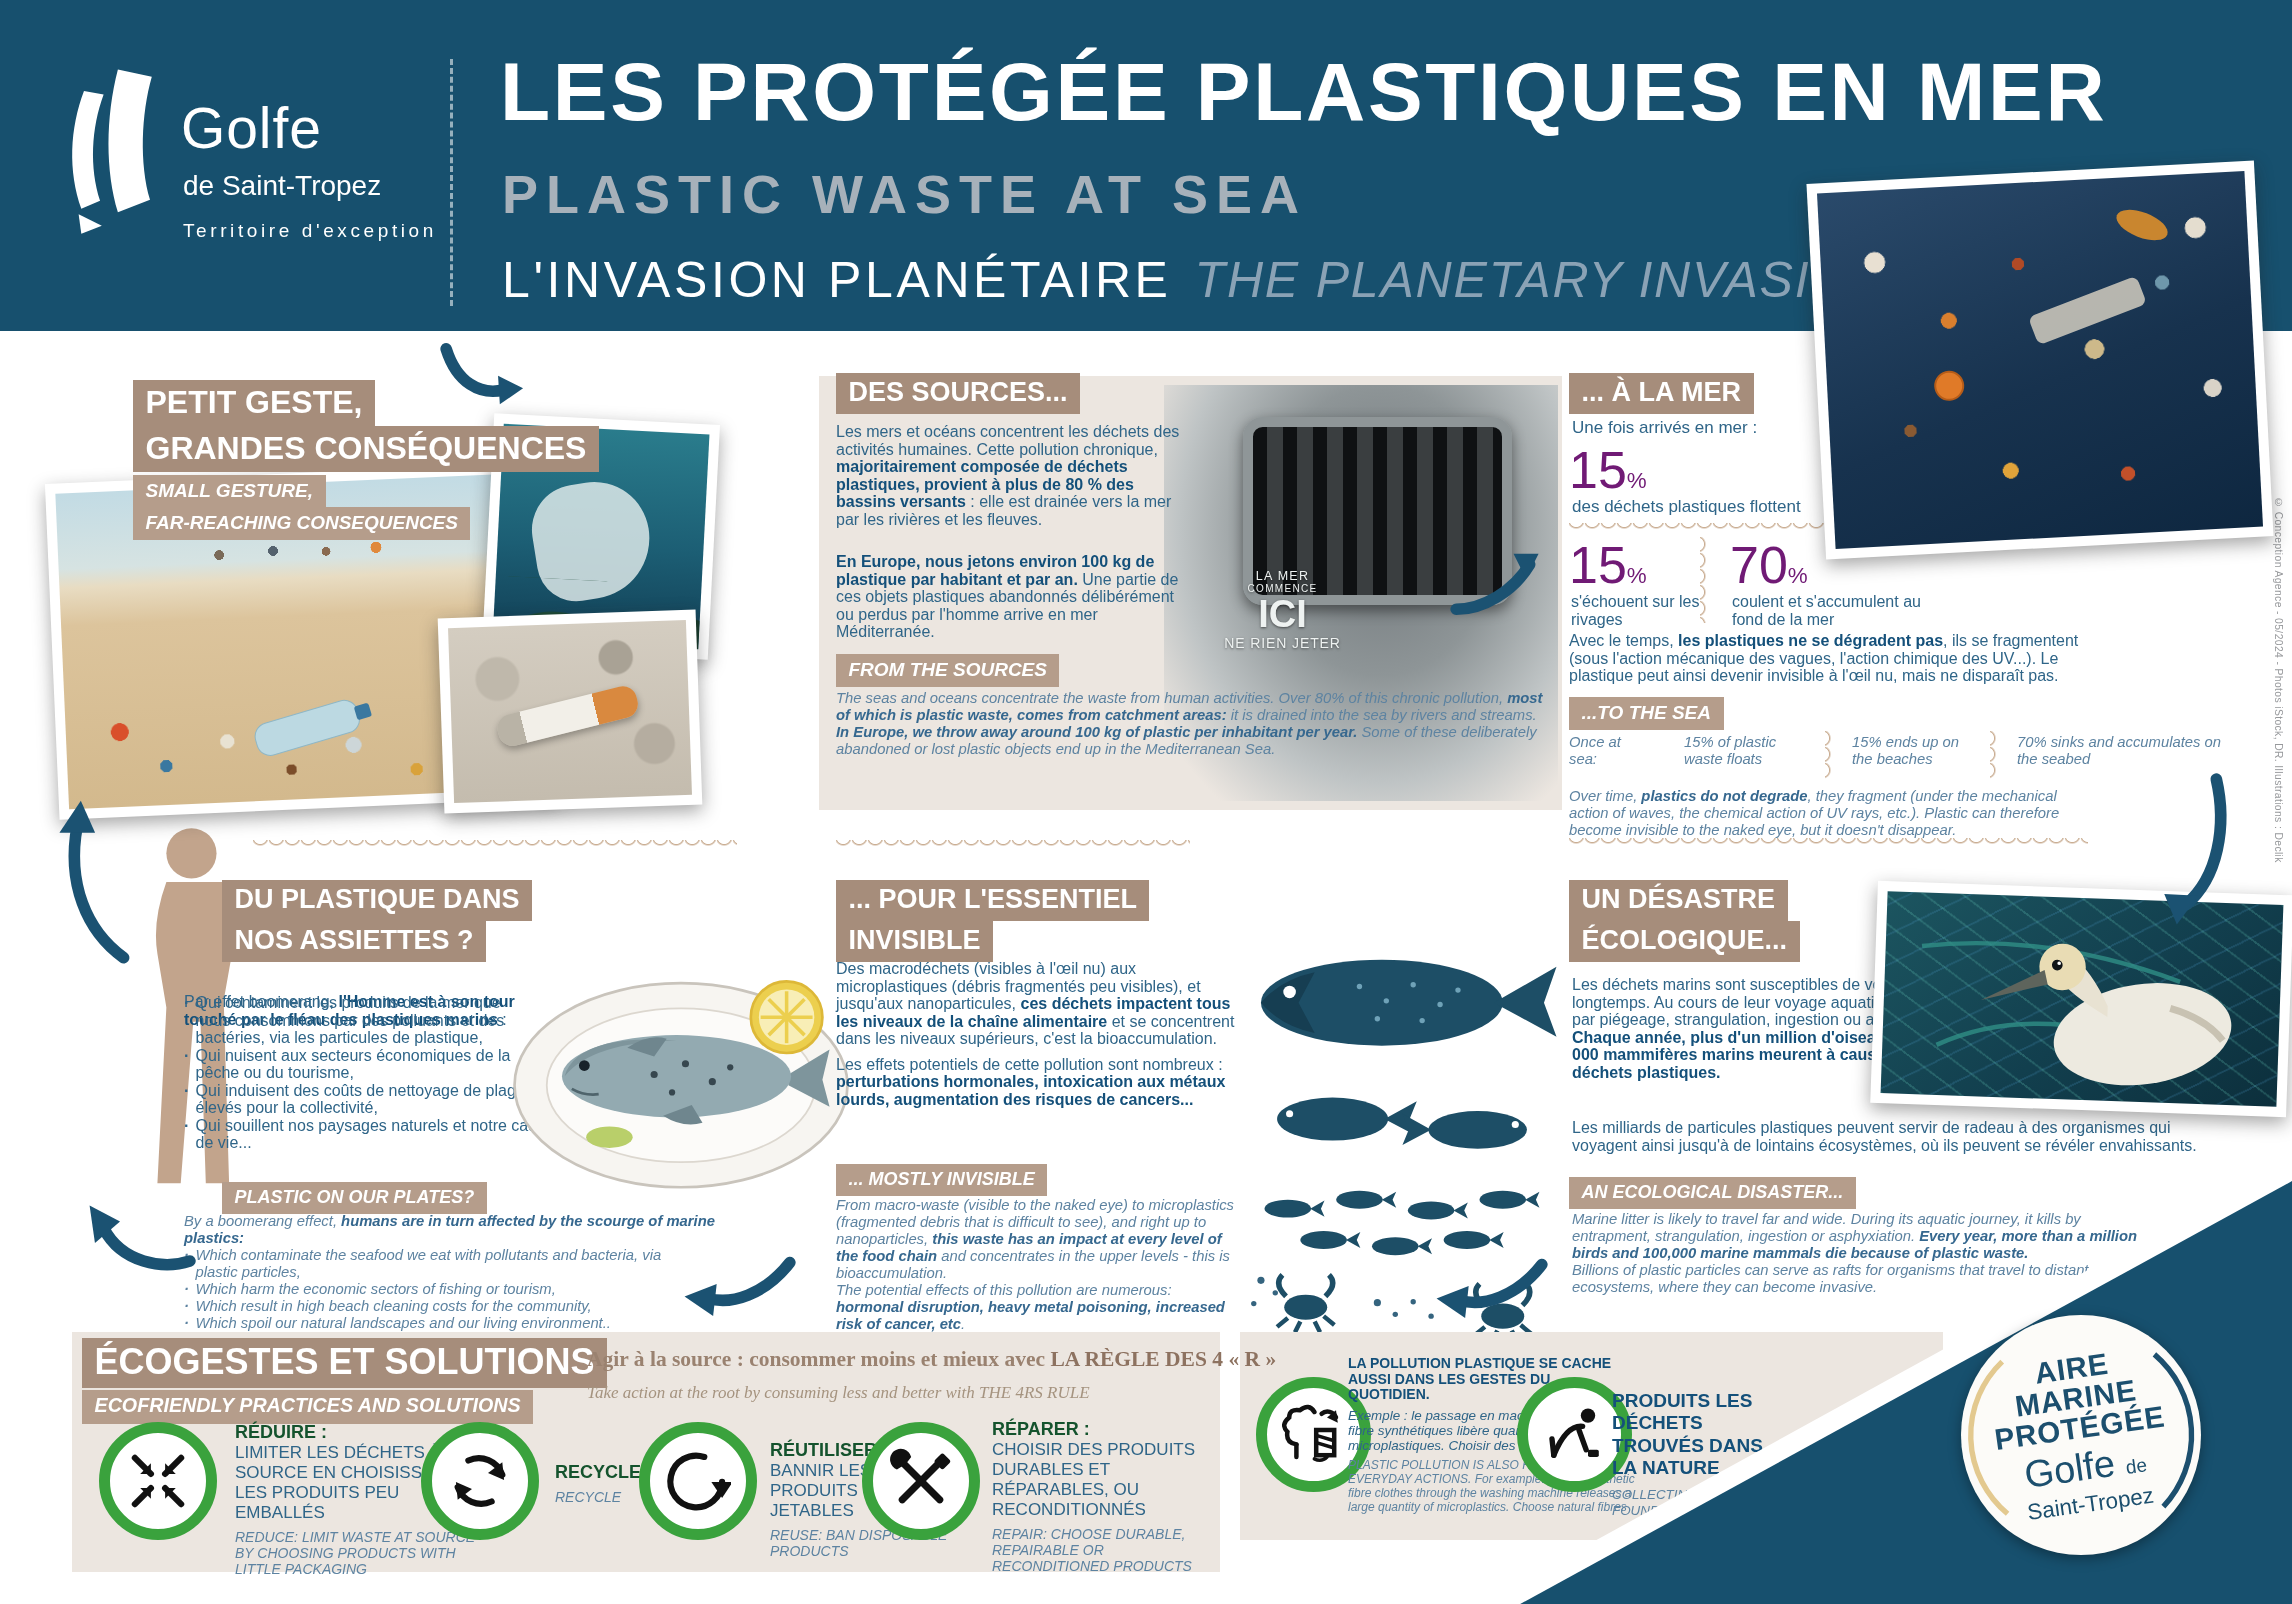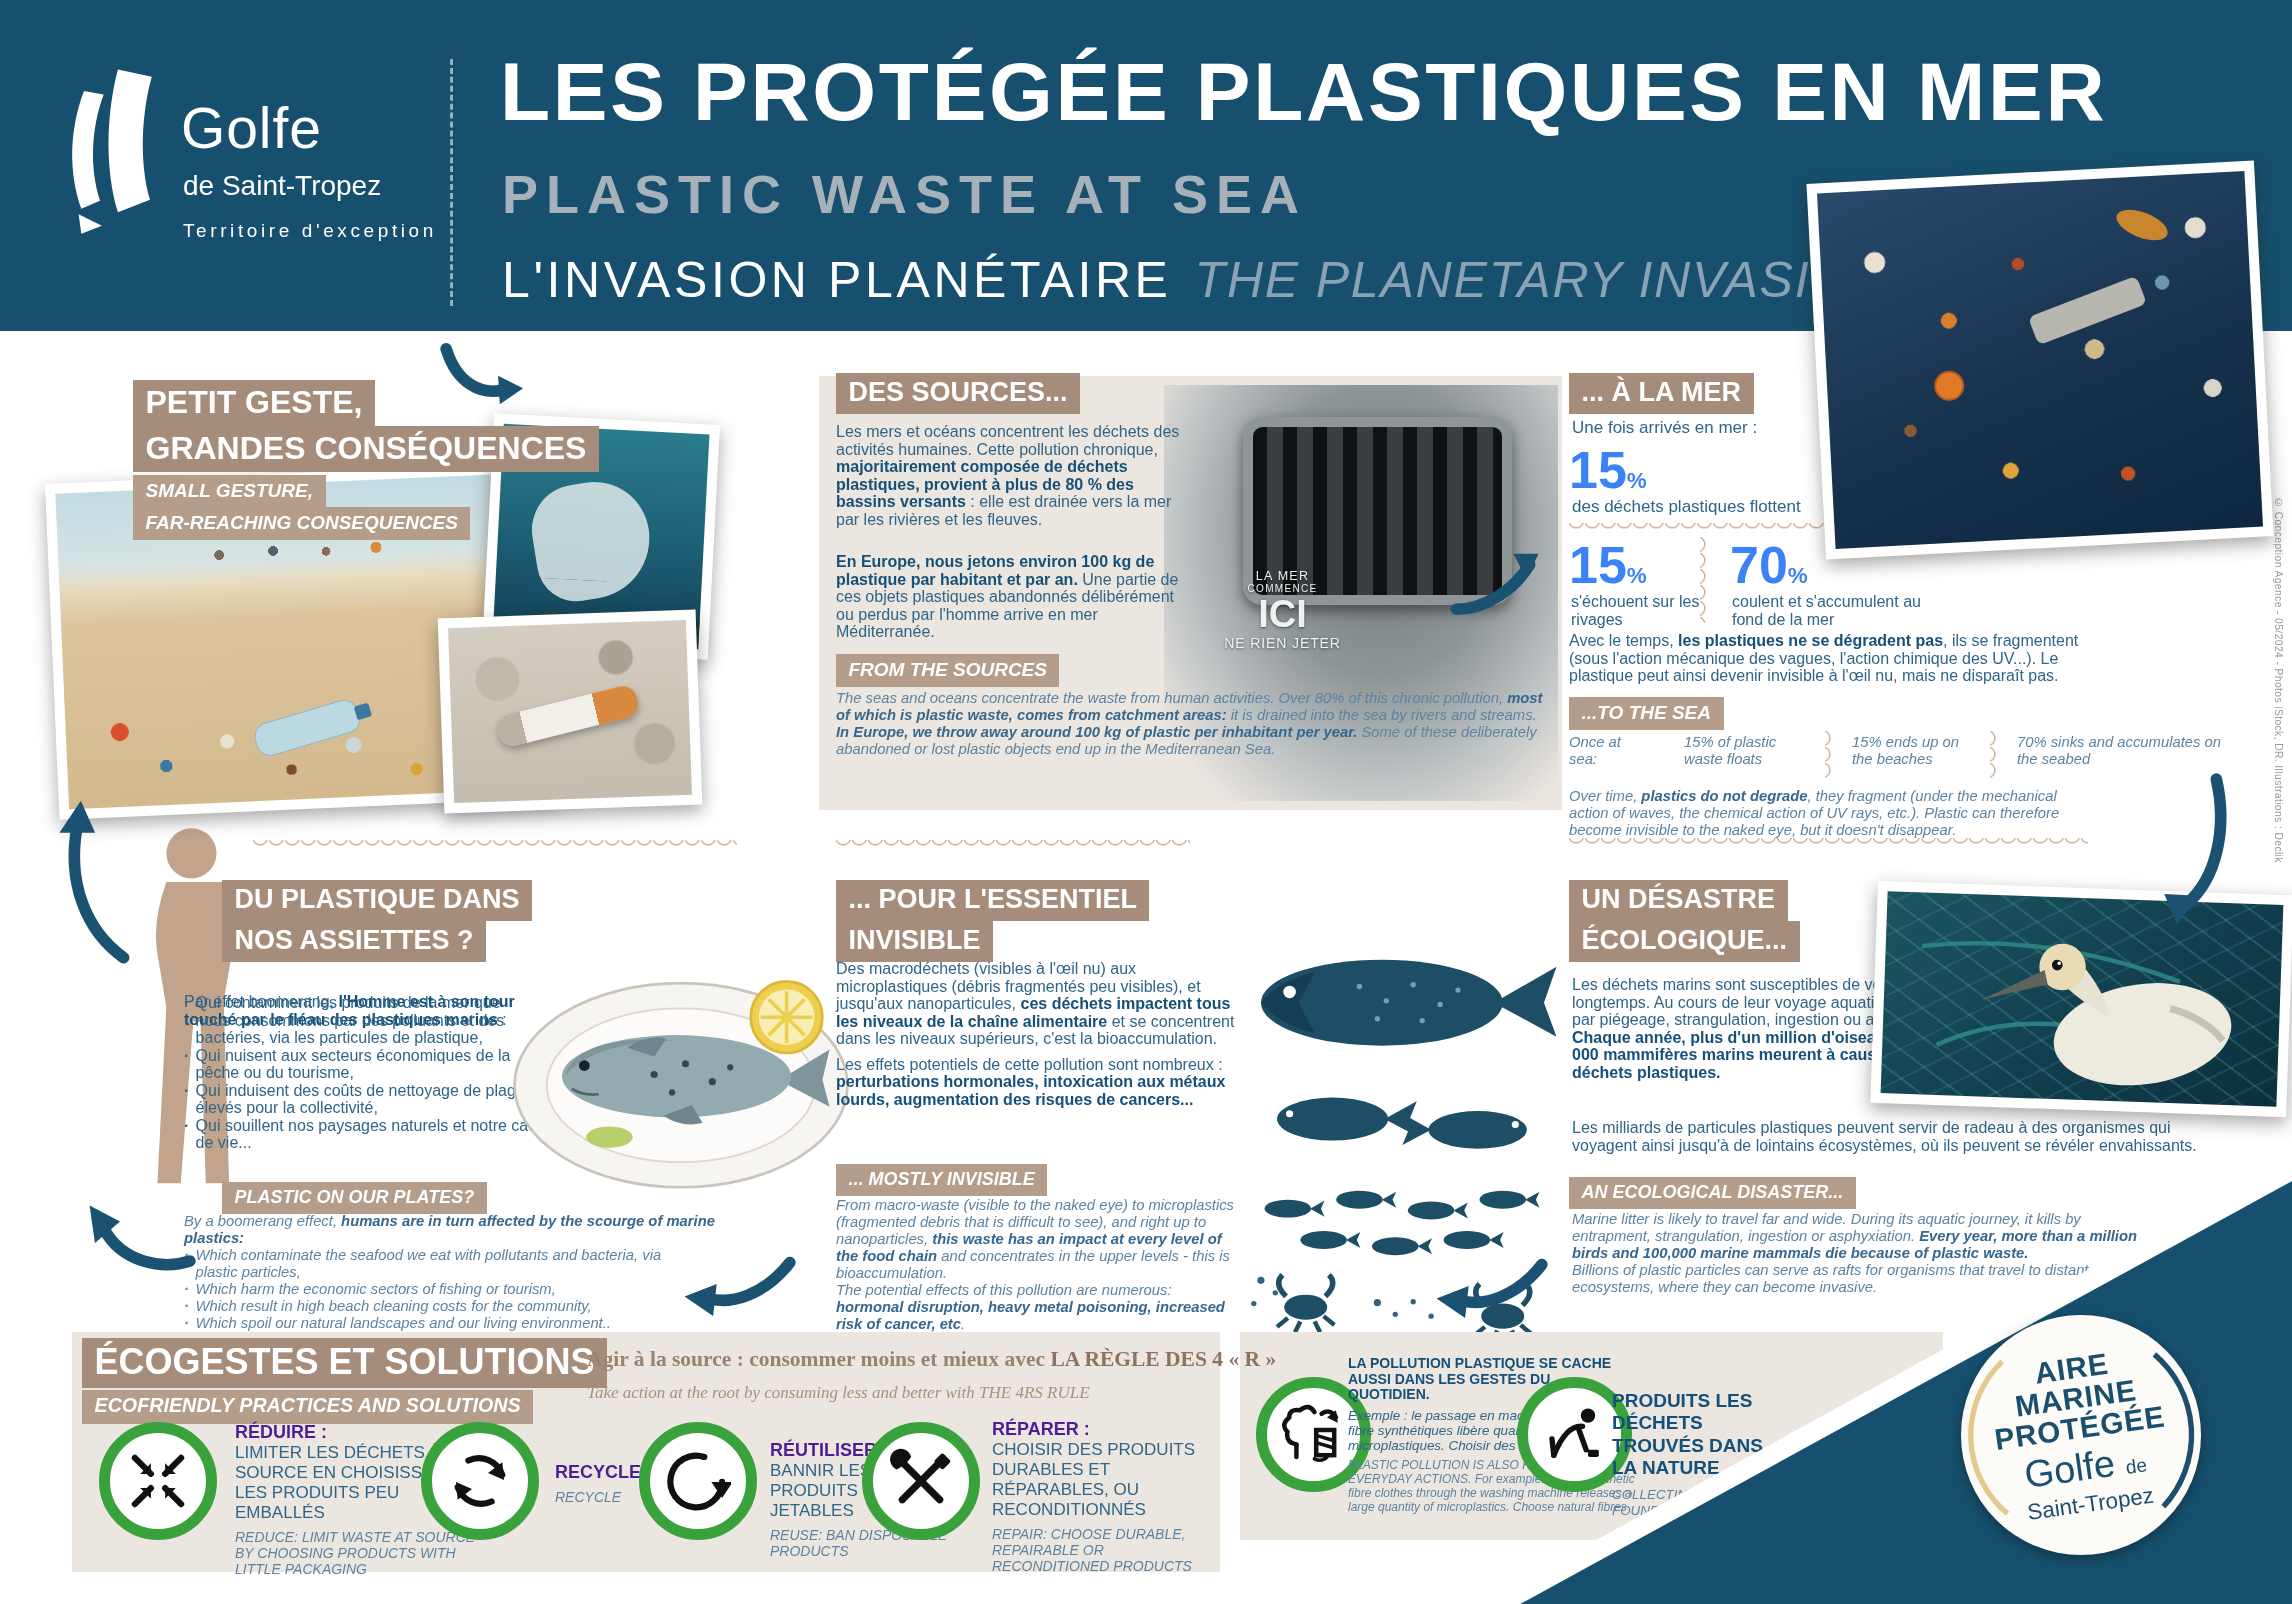--- a/index.html
+++ b/index.html
@@ -25,35 +25,35 @@
   .box.en{font-size:19px;font-style:italic;background:#b59d8b}
   .box.en.small{font-size:18px}
   .box.huge{font-size:36px}
   .box.sub{font-size:19.7px;font-style:italic;background:#b59d8b}
 
   
   .t-fr{color:#2f6588;font-size:16px;line-height:17.5px}
   .t-fr b{color:#14507a}
   .t-en{color:#5d83a1;font-size:14.8px;line-height:17px;font-style:italic}
   .t-en b{color:#36688f}
-  .stat-num{color:#3b82f6;font-weight:bold;font-size:52px;line-height:1;white-space:nowrap}
+  .stat-num{color:#701a75;font-weight:normal;font-size:52px;line-height:1;white-space:nowrap}
   .stat-pct{font-size:22.4px}
   .bul li{list-style:none;padding-left:11.6px;position:relative}
   .bul li::before{content:"·";position:absolute;left:0;font-weight:bold}
 
   .panel{background:#ece6e0}
 
   .photo{position:absolute;background:#fff;padding:9.9px;box-shadow:0 6.3px 18px rgba(30,30,30,.4)}
   .photo .ph{position:relative;width:100%;height:100%;overflow:hidden}
 
   .wavy-h{position:absolute;height:8px;background:radial-gradient(circle at 7.2px -2.7px, transparent 6.3px, #c9ad92 7.2px, transparent 9px) repeat-x;background-size:16px 8px}
   .wavy-v{position:absolute;width:8px;background:radial-gradient(circle at -2.7px 7.2px, transparent 6.3px, #c9ad92 7.2px, transparent 9px) repeat-y;background-size:8px 16px}
 
   .gcircle{position:absolute;width:118px;height:118px;border-radius:50%;background:#fff;border:11.6px solid #3aa23d;display:flex;align-items:center;justify-content:center}
-  .eco-title{color:#4c1d95;font-weight:bold;font-size:18px;line-height:20.6px}
+  .eco-title{color:#14532d;font-weight:bold;font-size:18px;line-height:20.6px}
   .eco-body{color:#2f6588;font-size:17px;line-height:20px}
   .eco-en{color:#5d83a1;font-style:italic;font-size:14px;line-height:16px;margin-top:6.3px}
   .rule-fr{font-family:"Liberation Serif",serif;font-weight:bold;font-size:21.5px;color:#9a8270;white-space:nowrap}
   .rule-en{font-family:"Liberation Serif",serif;font-style:italic;font-size:17px;color:#a5937f;white-space:nowrap}
 
   .daily-title{color:#14507a;font-weight:bold;font-size:14px;line-height:15.7px}
   .daily-fr{color:#2f6588;font-style:italic;font-size:13.4px;line-height:15px;margin-top:4.5px}
   .daily-en{color:#5d83a1;font-style:italic;font-size:12px;line-height:14px;margin-top:5.4px}
   .collect-title{color:#14507a;font-weight:bold;font-size:19px;line-height:22.4px}
   .collect-en{color:#5d83a1;font-style:italic;font-size:13.4px;line-height:15.7px;margin-top:7.2px}

